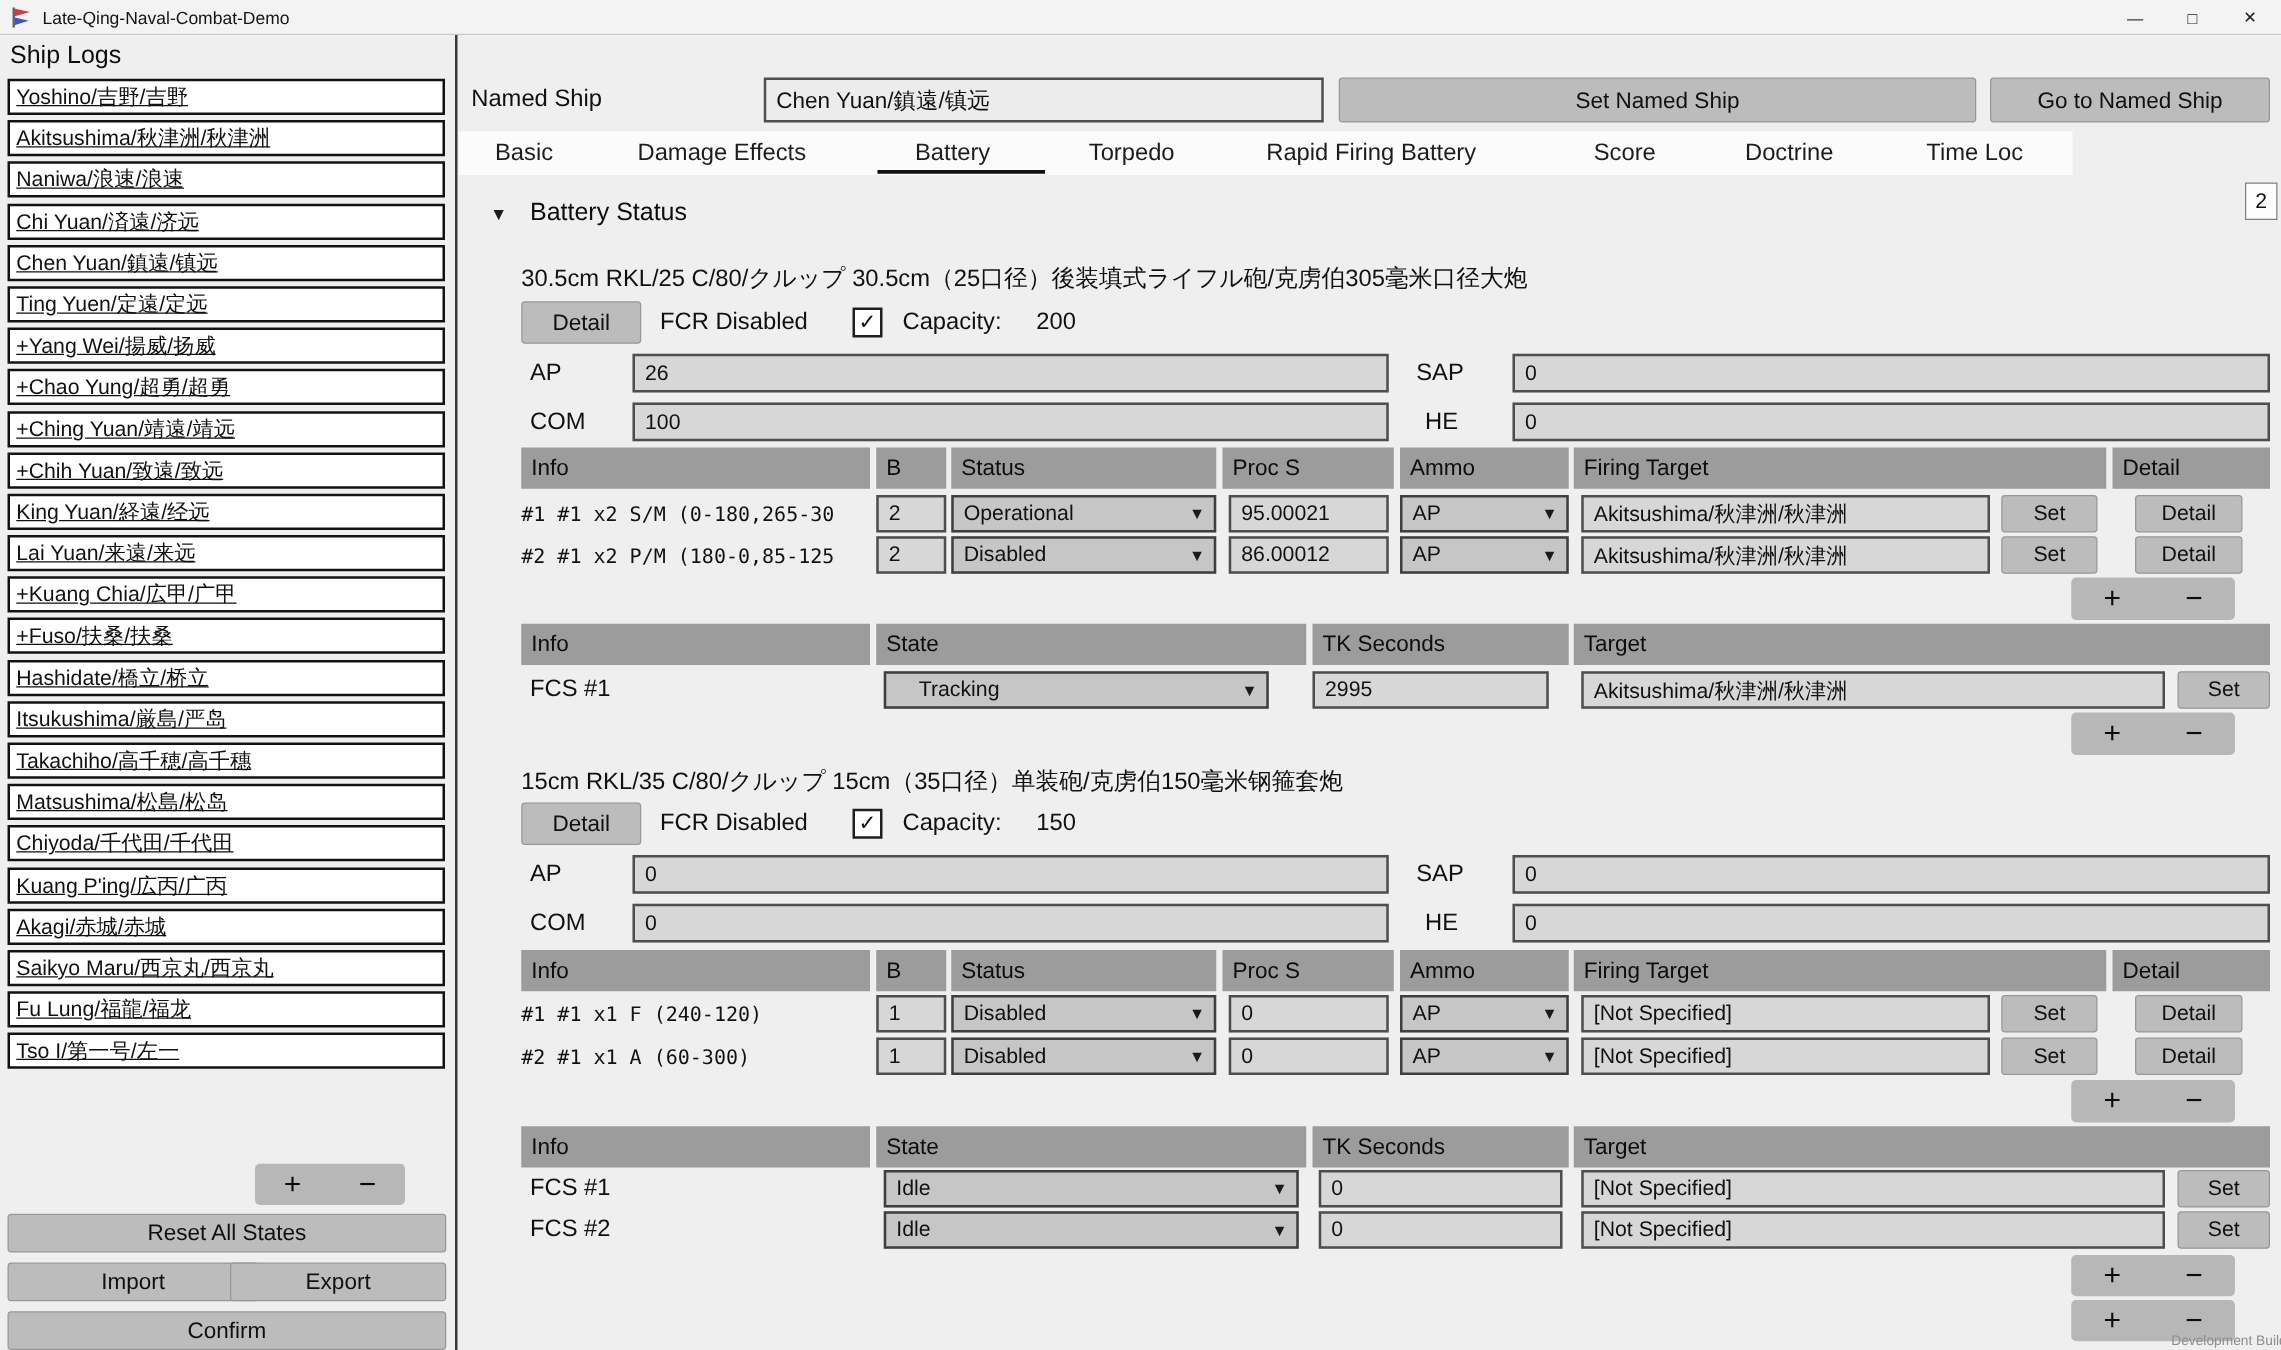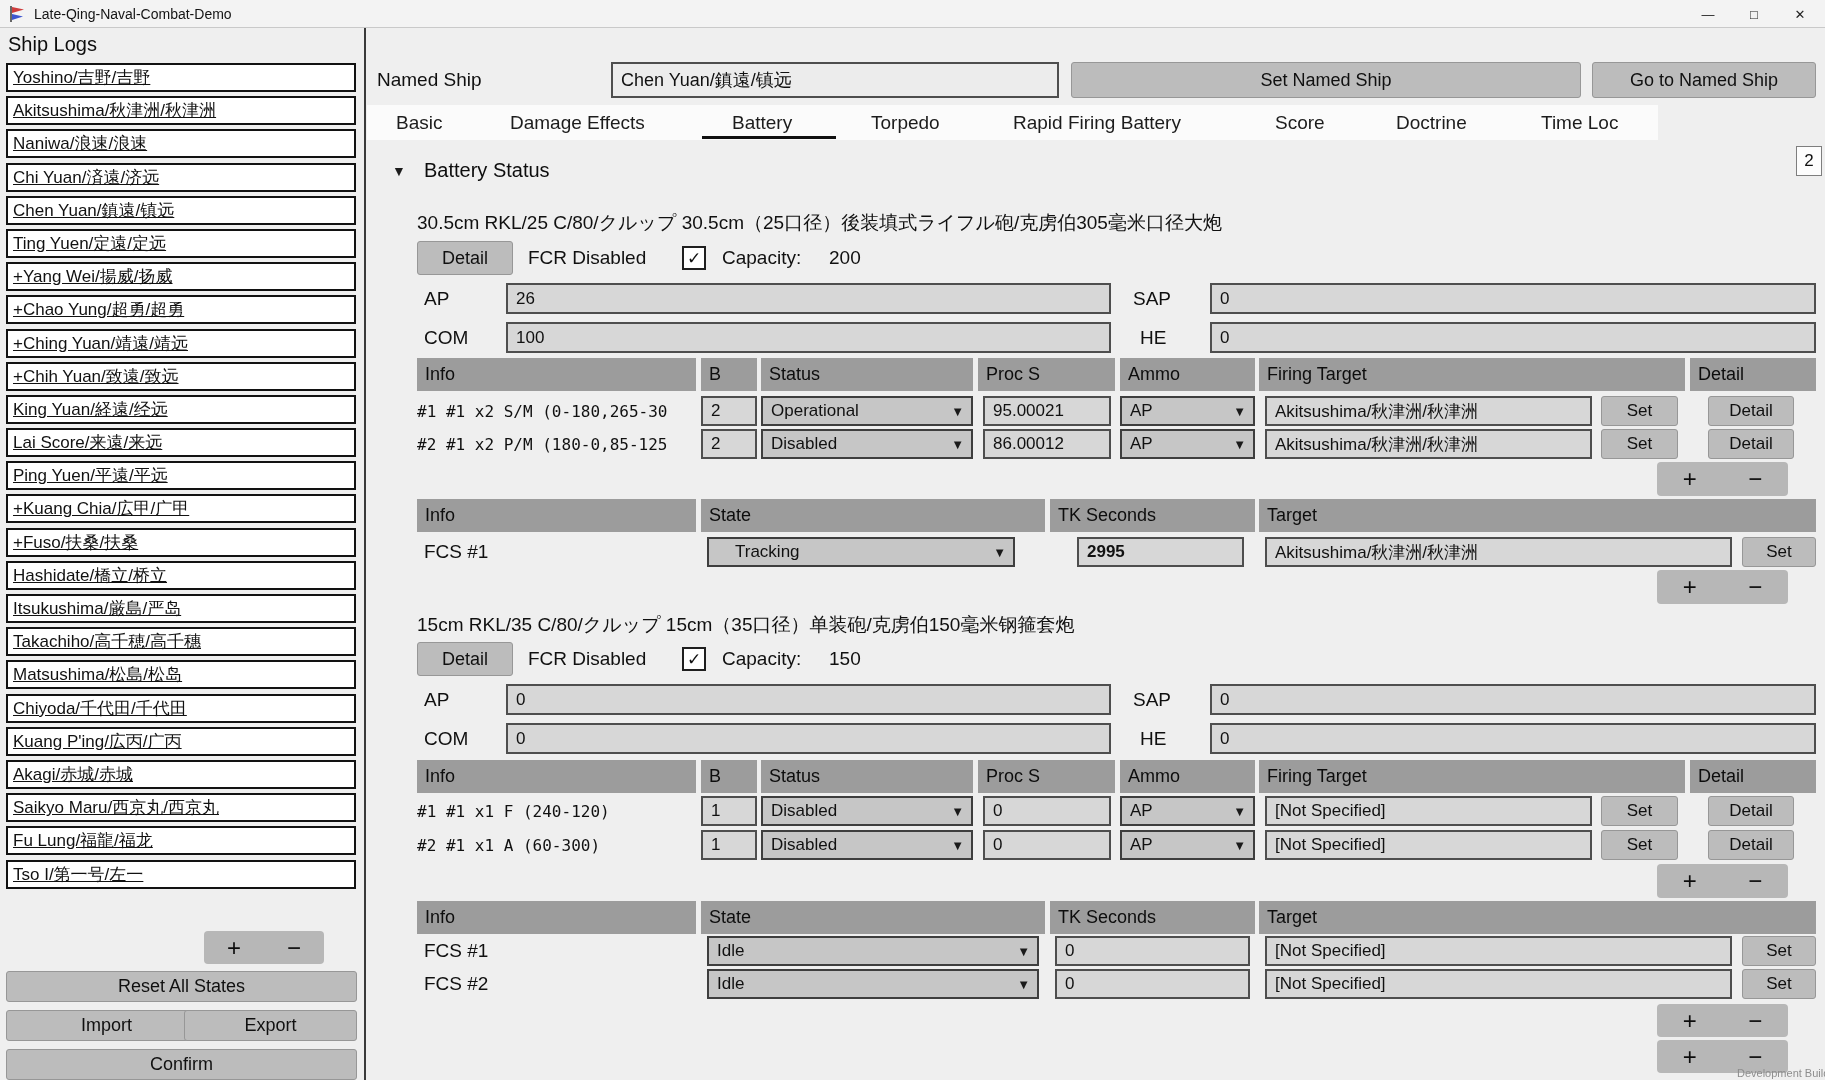--- a/index.html
+++ b/index.html
@@ -77,22 +77,21 @@
   <div class="ship-item">Akitsushima/秋津洲/秋津洲</div>
   <div class="ship-item">Naniwa/浪速/浪速</div>
   <div class="ship-item">Chi Yuan/済遠/济远</div>
   <div class="ship-item">Chen Yuan/鎮遠/镇远</div>
   <div class="ship-item">Ting Yuen/定遠/定远</div>
   <div class="ship-item">+Yang Wei/揚威/扬威</div>
   <div class="ship-item">+Chao Yung/超勇/超勇</div>
   <div class="ship-item">+Ching Yuan/靖遠/靖远</div>
   <div class="ship-item">+Chih Yuan/致遠/致远</div>
   <div class="ship-item">King Yuan/経遠/经远</div>
-  <div class="ship-item">Lai Score/来遠/来远</div>
-  <div class="ship-item">Ping Yuen/平遠/平远</div>
+  <div class="ship-item">Lai Yuan/来遠/来远</div>
   <div class="ship-item">+Kuang Chia/広甲/广甲</div>
   <div class="ship-item">+Fuso/扶桑/扶桑</div>
   <div class="ship-item">Hashidate/橋立/桥立</div>
   <div class="ship-item">Itsukushima/厳島/严岛</div>
   <div class="ship-item">Takachiho/高千穂/高千穗</div>
   <div class="ship-item">Matsushima/松島/松岛</div>
   <div class="ship-item">Chiyoda/千代田/千代田</div>
   <div class="ship-item">Kuang P'ing/広丙/广丙</div>
   <div class="ship-item">Akagi/赤城/赤城</div>
   <div class="ship-item">Saikyo Maru/西京丸/西京丸</div>
@@ -207,21 +206,21 @@
   <div class="th" style="left:701px; width:344px;">State</div>
   <div class="th" style="left:1050px; width:205px;">TK Seconds</div>
   <div class="th" style="left:1259px; width:557px;">Target</div>
 </div>
 <div class="row" style="top:537px; height:30px;">
   <div class="lbl" style="left:424px;">FCS #1</div>
   <div class="dropdown" style="left:707px; width:308px;padding-left:26px;">
     <span>Tracking</span>
     <span class="arrow">▼</span>
   </div>
-  <div class="field" style="left:1077px; width:167px;font-weight:bold;">2995</div>
+  <div class="field" style="left:1050px; width:189px;">2995</div>
   <div class="field" style="left:1265px; width:467px;">Akitsushima/秋津洲/秋津洲</div>
   <div class="btn" style="left:1742px; width:74px; font-size:17px;">Set</div>
 </div>
 <div class="pm-panel" style="left:1657px; top:570px; width:131px; height:34px;">
   <div class="pm-btn">+</div>
   <div class="pm-btn">−</div>
 </div>
 
 <div class="row" style="top:611px; height:27px;">
   <div class="lbl" style="left:417px; font-size:19px;">15cm RKL/35 C/80/クルップ 15cm（35口径）单装砲/克虏伯150毫米钢箍套炮</div>

